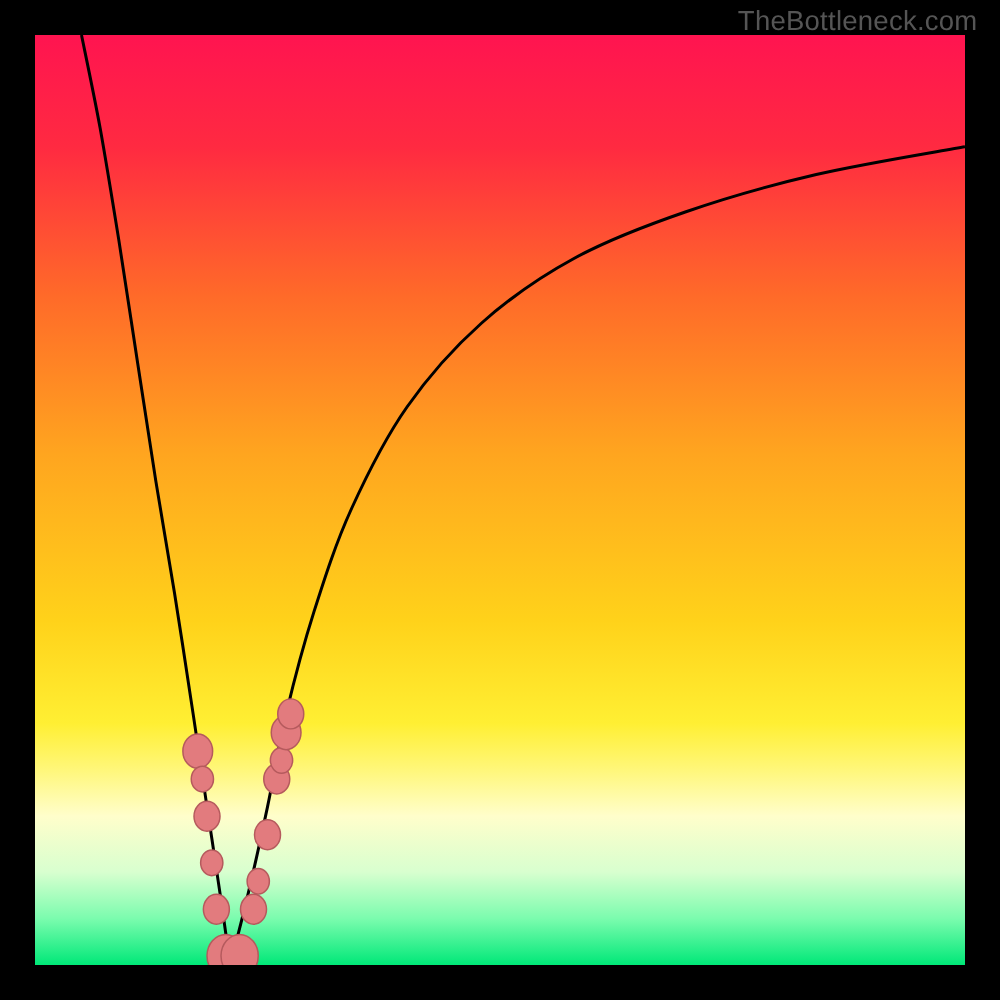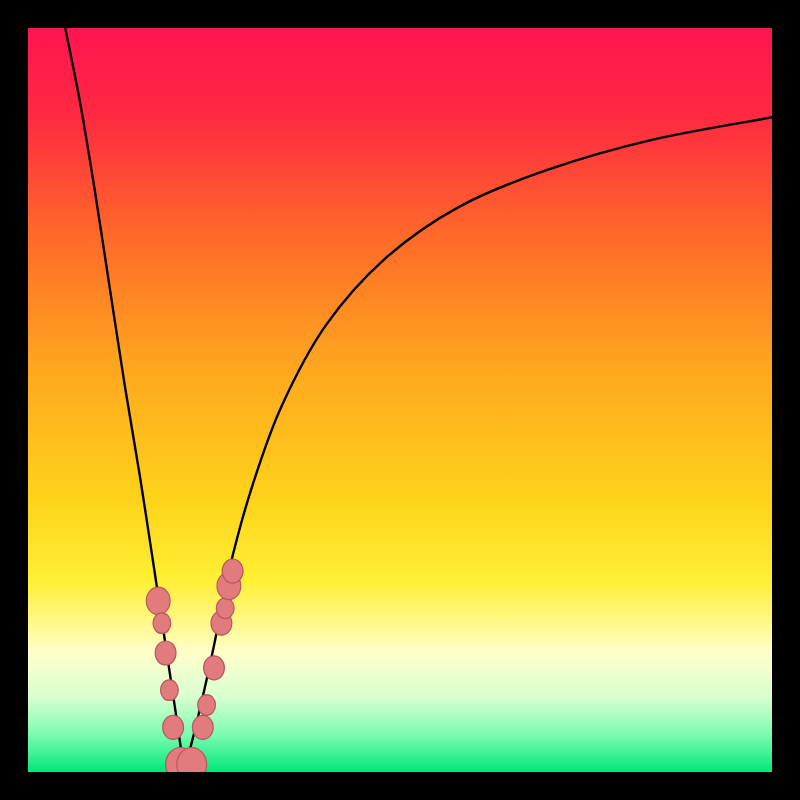--- a/index.html
+++ b/index.html
@@ -54,20 +54,21 @@
   .dot {
     fill: #e27b7e;
     stroke: #b55a5d;
     stroke-width: 1.2;
   }
 </style>
 </head>
 <body>
 
 <div class="frame">
+  <div class="attribution">TheBottleneck.com</div>
 
   <div class="plot">
     <svg class="gradient-bg" viewBox="0 0 744 744" preserveAspectRatio="none">
       <defs>
         <linearGradient id="bg-grad" x1="0" y1="0" x2="0" y2="1">
             <stop offset="0%" stop-color="#ff1450"></stop>
             <stop offset="12%" stop-color="#ff2a41"></stop>
             <stop offset="28.000000000000004%" stop-color="#ff6a29"></stop>
             <stop offset="45%" stop-color="#ffa51f"></stop>
             <stop offset="63%" stop-color="#ffd21a"></stop>

